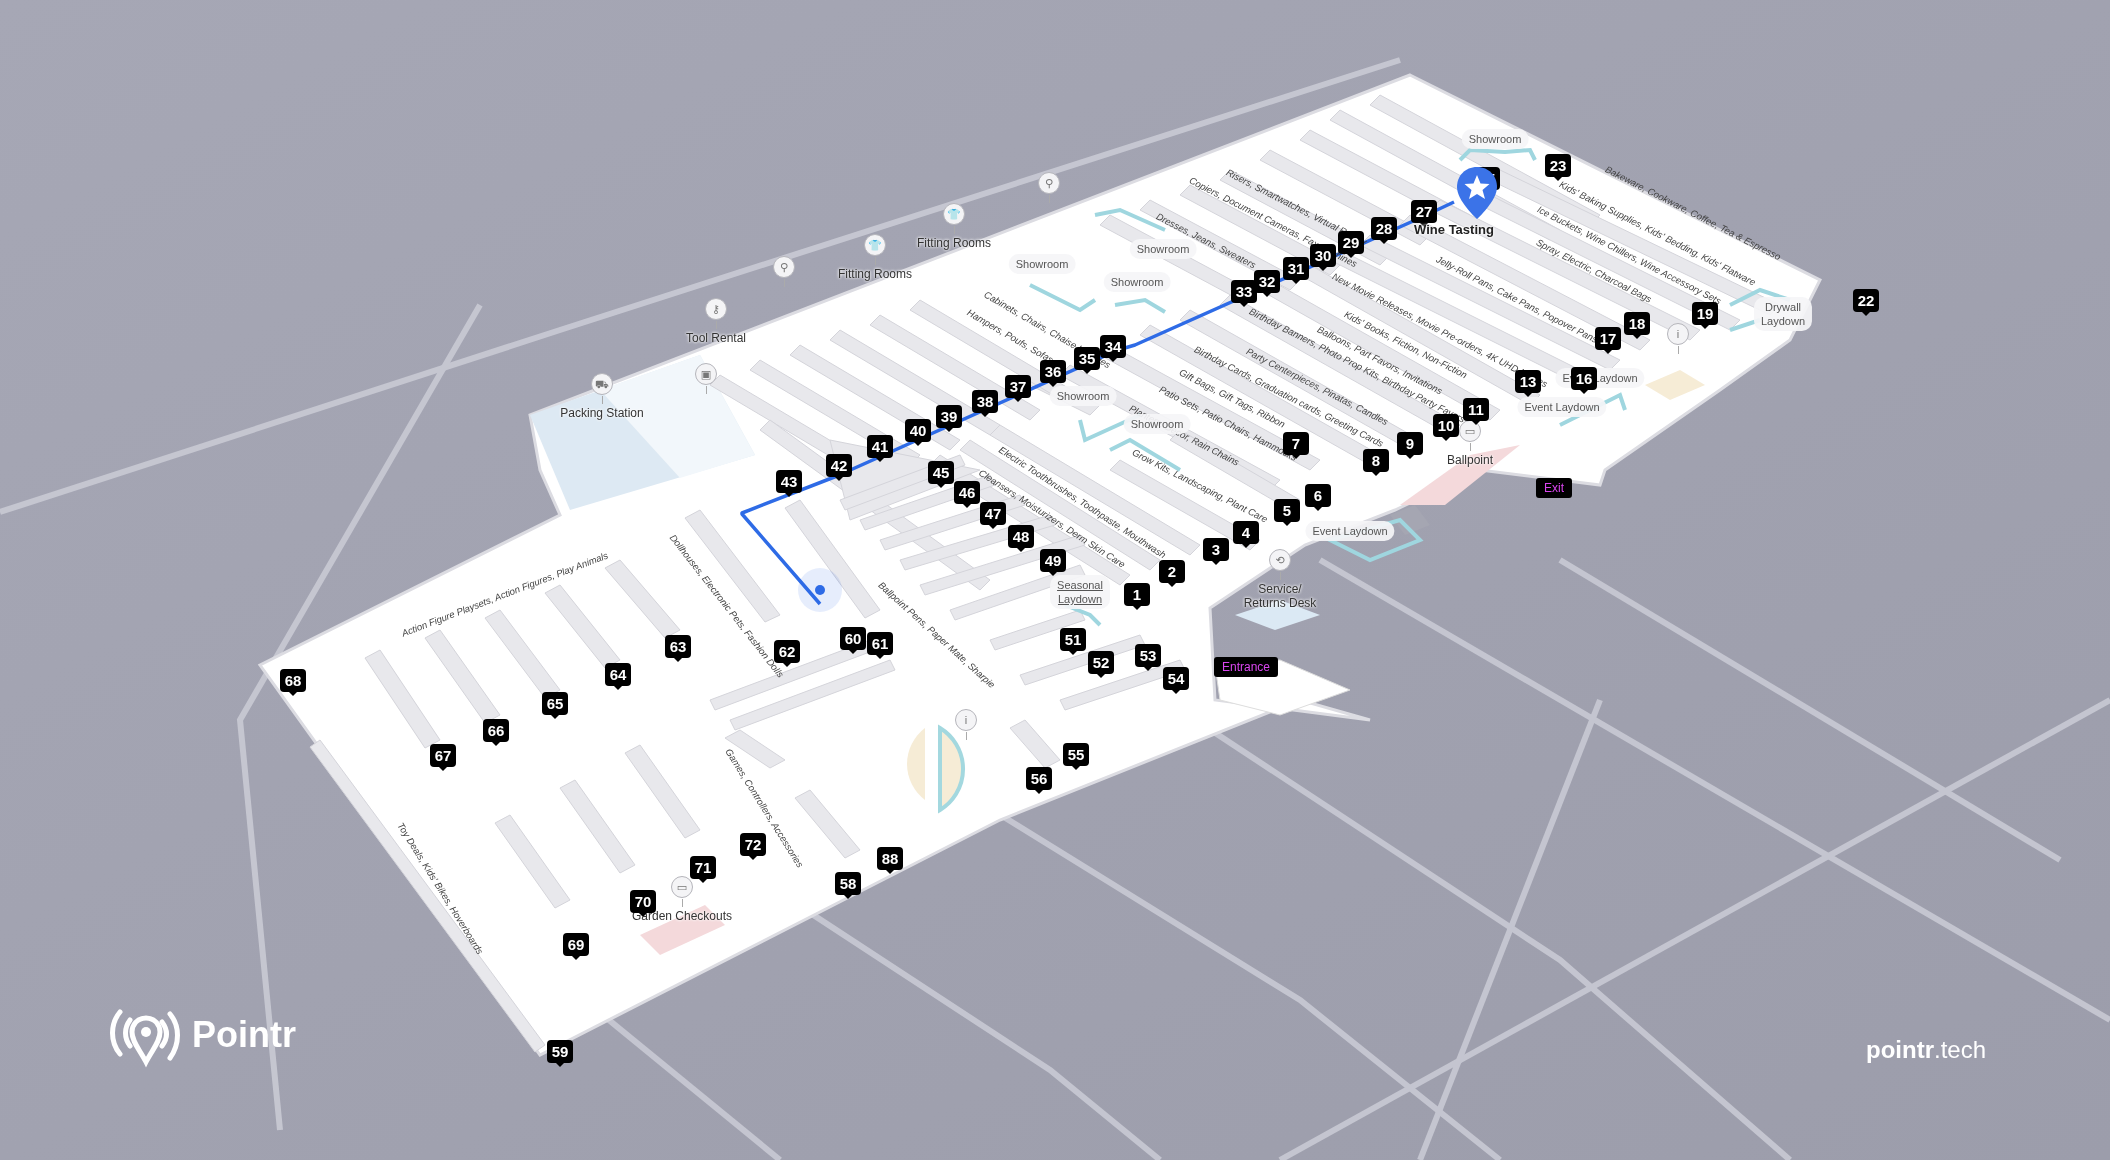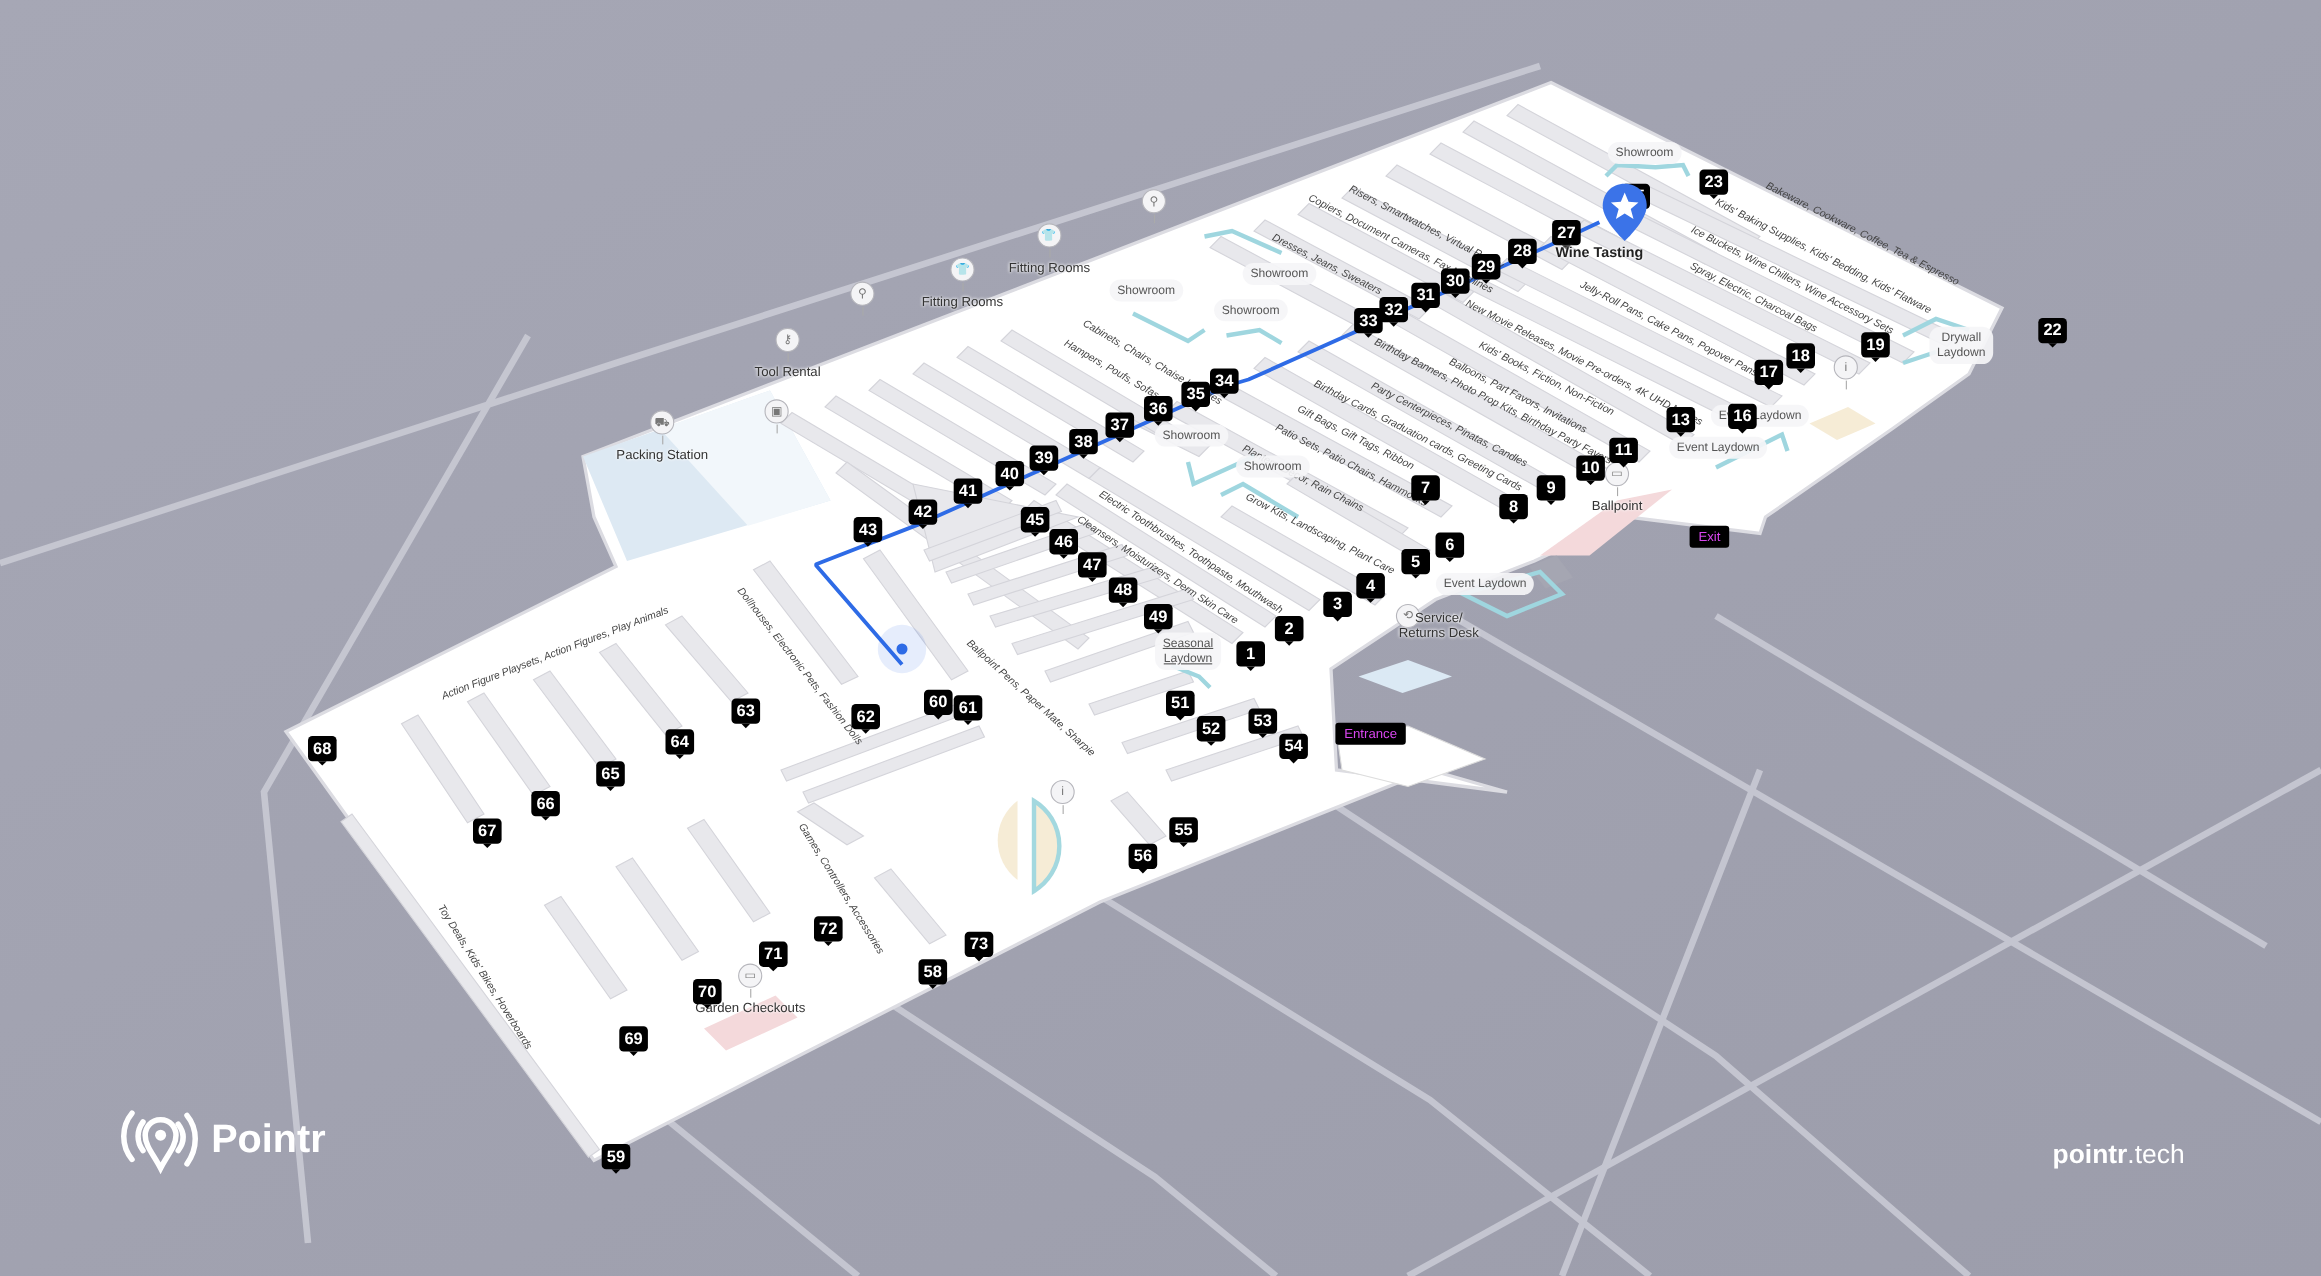--- a/index.html
+++ b/index.html
@@ -243,21 +243,21 @@
     <div class="poi-icon" style="left: 716px; top: 309px;">⚷</div>
     <div class="poi-label" style="left: 716px; top: 331px; white-space: pre;">Tool Rental</div>
     <div class="poi-icon" style="left: 602px; top: 384px;">⛟</div>
     <div class="poi-label" style="left: 602px; top: 406px; white-space: pre;">Packing Station</div>
     <div class="poi-icon" style="left: 784px; top: 267px;">⚲</div>
     <div class="poi-icon" style="left: 706px; top: 374px;">▣</div>
     <div class="poi-icon" style="left: 1049px; top: 183px;">⚲</div>
     <div class="poi-icon" style="left: 1470px; top: 431px;">▭</div>
     <div class="poi-label" style="left: 1470px; top: 453px; white-space: pre;">Ballpoint</div>
     <div class="poi-icon" style="left: 1280px; top: 560px;">⟲</div>
-    <div class="poi-label" style="left: 1280px; top: 554px; white-space: pre; margin-left: 28px;">Service/
+    <div class="poi-label" style="left: 1280px; top: 582px; white-space: pre;">Service/
 Returns Desk</div>
     <div class="poi-icon" style="left: 682px; top: 887px;">▭</div>
     <div class="poi-label" style="left: 682px; top: 909px; white-space: pre;">Garden Checkouts</div>
     <div class="poi-icon" style="left: 966px; top: 720px;">i</div>
     <div class="poi-icon" style="left: 1678px; top: 334px;">i</div>
   </div>
 
 <div id="markers">
     <div class="marker" style="left: 1137px; top: 606px;">1</div>
     <div class="marker" style="left: 1172px; top: 583px;">2</div>
@@ -299,21 +299,21 @@
     <div class="marker" style="left: 967px; top: 504px;">46</div>
     <div class="marker" style="left: 993px; top: 525px;">47</div>
     <div class="marker" style="left: 1021px; top: 548px;">48</div>
     <div class="marker" style="left: 1053px; top: 572px;">49</div>
     <div class="marker" style="left: 1073px; top: 651px;">51</div>
     <div class="marker" style="left: 1101px; top: 674px;">52</div>
     <div class="marker" style="left: 1148px; top: 667px;">53</div>
     <div class="marker" style="left: 1176px; top: 690px;">54</div>
     <div class="marker" style="left: 1076px; top: 766px;">55</div>
     <div class="marker" style="left: 1039px; top: 790px;">56</div>
-    <div class="marker" style="left: 890px; top: 870px;">73</div>
+    <div class="marker" style="left: 890px; top: 870px;">88</div>
     <div class="marker" style="left: 848px; top: 895px;">58</div>
     <div class="marker" style="left: 560px; top: 1063px;">59</div>
     <div class="marker" style="left: 853px; top: 650px;">60</div>
     <div class="marker" style="left: 880px; top: 655px;">61</div>
     <div class="marker" style="left: 787px; top: 663px;">62</div>
     <div class="marker" style="left: 678px; top: 658px;">63</div>
     <div class="marker" style="left: 618px; top: 686px;">64</div>
     <div class="marker" style="left: 555px; top: 715px;">65</div>
     <div class="marker" style="left: 496px; top: 742px;">66</div>
     <div class="marker" style="left: 443px; top: 767px;">67</div>

